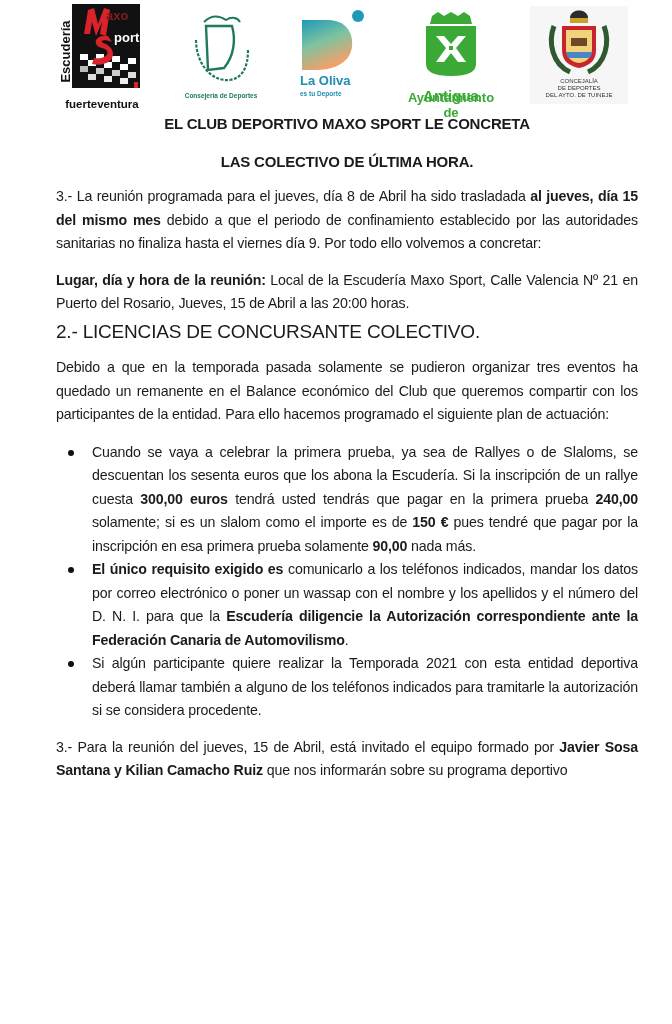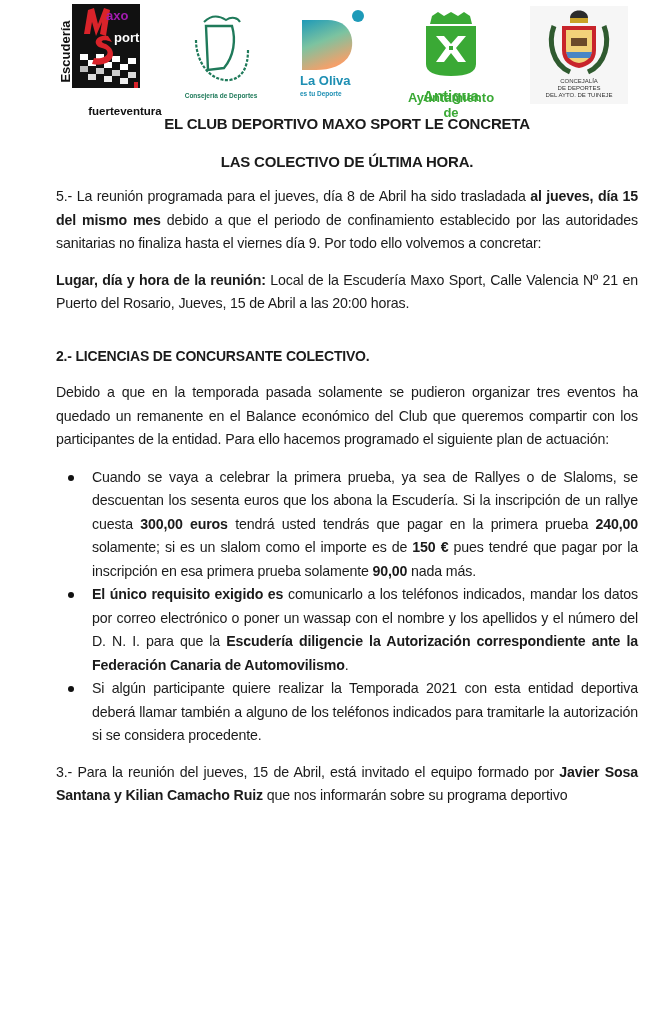--- a/index.html
+++ b/index.html
@@ -20,21 +20,21 @@
   }
   .title-1 { margin-top: 6px; }
   .title-2 { margin-top: 18px; }
   p.body {
     font-size: 14.2px; line-height: 23.5px; margin: 0; text-align: justify;
     letter-spacing: -0.15px;
   }
   .intro { margin-top: 14px !important; }
   .s1 { margin-top: 13px !important; }
   .loc { margin-top: 13px !important; }
-  .h2 { font-weight: bold; font-size: 14px; line-height: 23.5px; margin-top: 29px; letter-spacing: -0.2px; }
+  .h2 { font-weight: normal; font-size: 19px; line-height: 23.5px; margin-top: 4px; letter-spacing: -0.2px; }
   .s2 { margin-top: 13px !important; }
   b { font-weight: bold; }
 
   ul.bullets { list-style: none; margin: 14px 0 0 0; padding: 0; }
   ul.bullets li {
     position: relative; padding-left: 36px; font-size: 14.2px; line-height: 23.5px;
     text-align: justify; letter-spacing: -0.15px;
   }
   ul.bullets li .dot {
     position: absolute; left: 12px; top: 9px; width: 6px; height: 6px; border-radius: 50%;
@@ -64,23 +64,23 @@
           <rect x="70" y="70" width="8" height="6" fill="#ddd"></rect>
         <rect x="30" y="72" width="8" height="6" fill="#ddd"></rect>
           <rect x="46" y="74" width="8" height="6" fill="#eee"></rect>
           <rect x="62" y="76" width="8" height="6" fill="#eee"></rect>
       </g>
       <path d="M 30 8 L 36 6 L 40 22 L 46 6 L 52 8 L 48 34 L 42 32 L 44 20 L 38 34 L 34 20 L 32 32 L 26 32 Z" fill="#d9232a"></path>
       <path d="M 50 34 C 36 32 34 44 44 46 C 54 48 50 58 36 56 L 34 62 C 54 66 62 50 48 42 C 40 40 44 36 54 40 Z" fill="#d9232a"></path>
       <rect x="76" y="80" width="4" height="6" fill="#d9232a"></rect>
     </svg>
     <div class="logo-caption" style="left:-30px;top:42px;width:74px;font-size:13px;transform:rotate(-90deg);color:#111;">Escudería</div>
-    <div class="logo-caption" style="left:48px;top:6px;font-size:13px;color:#a21caf;">axo</div>
+    <div class="logo-caption" style="left:48px;top:6px;font-size:13px;color:#7f1d1d;">axo</div>
     <div class="logo-caption" style="left:56px;top:28px;font-size:13px;color:#fff;">port</div>
-    <div class="logo-caption" style="left:4px;top:103px;width:80px;font-size:11.5px;color:#111;margin-left:23px;">fuerteventura</div>
+    <div class="logo-caption" style="left:4px;top:96px;width:80px;font-size:11.5px;color:#111;">fuerteventura</div>
   </div>
 
   <div class="logo" style="left:186px;top:10px;width:70px;height:95px;">
     <svg width="70" height="80" viewBox="0 0 70 80">
       <path d="M 18 12 C 26 4 34 6 40 10 C 46 6 52 8 54 12" fill="none" stroke="#1f7a5a" stroke-width="2"></path>
       <path d="M 20 16 L 46 16 C 50 30 48 46 38 58 L 22 60 Z" fill="none" stroke="#1f7a5a" stroke-width="2.4"></path>
       <path d="M 10 30 C 10 52 24 72 44 70 C 56 68 62 58 62 40" fill="none" stroke="#1f7a5a" stroke-width="2.2" stroke-dasharray="3 1.5"></path>
     </svg>
     <div class="logo-caption" style="left:-6px;top:82px;width:82px;font-size:6.5px;color:#1f7a5a;">Consejería de Deportes</div>
   </div>
@@ -127,21 +127,21 @@
     <div class="logo-caption" style="left:0;top:79px;width:98px;font-size:6px;font-weight:normal;color:#333;">DE DEPORTES</div>
     <div class="logo-caption" style="left:0;top:86px;width:98px;font-size:6px;font-weight:normal;color:#333;">DEL AYTO. DE TUINEJE</div>
   </div>
 </div>
 
 <div class="doc">
   <h1 class="title title-1">EL CLUB DEPORTIVO MAXO SPORT LE CONCRETA</h1>
   <h2 class="title title-2">LAS COLECTIVO DE ÚLTIMA HORA.</h2>
 
 
-  <p class="body s1"><span>5.- La reunión programada para el jueves, día 8  de Abril ha sido trasladada </span><b>al jueves, día 15 del mismo mes</b><span> debido a que el  periodo de confinamiento establecido por las autoridades sanitarias no finaliza hasta el viernes día 9. Por todo ello volvemos a concretar:</span></p>
+  <p class="body s1"><span>3.- La reunión programada para el jueves, día 8  de Abril ha sido trasladada </span><b>al jueves, día 15 del mismo mes</b><span> debido a que el  periodo de confinamiento establecido por las autoridades sanitarias no finaliza hasta el viernes día 9. Por todo ello volvemos a concretar:</span></p>
 
   <p class="body loc"><b>Lugar, día y hora de la reunión:</b><span> Local de la Escudería Maxo Sport, Calle Valencia Nº 21 en Puerto del Rosario, Jueves, 15 de Abril a las  20:00 horas.</span></p>
 
   <div class="h2">2.- LICENCIAS DE CONCURSANTE COLECTIVO.</div>
 
   <p class="body s2">Debido a que en la temporada pasada solamente se pudieron organizar tres eventos ha quedado un remanente en el Balance económico del Club  que queremos compartir con los participantes de la entidad. Para ello hacemos programado el siguiente plan de actuación:</p>
 
   <ul class="bullets">
     <li><span class="dot"></span><span>Cuando se vaya a celebrar la primera prueba, ya sea de Rallyes o de Slaloms, se descuentan los sesenta euros que los abona la Escudería.  Si la inscripción de un rallye cuesta </span><b>300,00 euros</b><span> tendrá usted tendrás  que pagar en la primera prueba  </span><b>240,00</b><span> solamente; si es un slalom como el importe es de </span><b>150 €</b><span> pues tendré que pagar por la inscripción en esa primera prueba solamente </span><b>90,00</b><span>  nada más.</span></li>
     <li><span class="dot"></span><b>El único requisito exigido es</b><span> comunicarlo a los teléfonos indicados, mandar los datos por correo electrónico  o poner un wassap con el nombre y los apellidos y el número del D. N. I. para que la </span><b>Escudería diligencie la Autorización correspondiente ante la Federación Canaria de Automovilismo</b><span>.</span></li>

